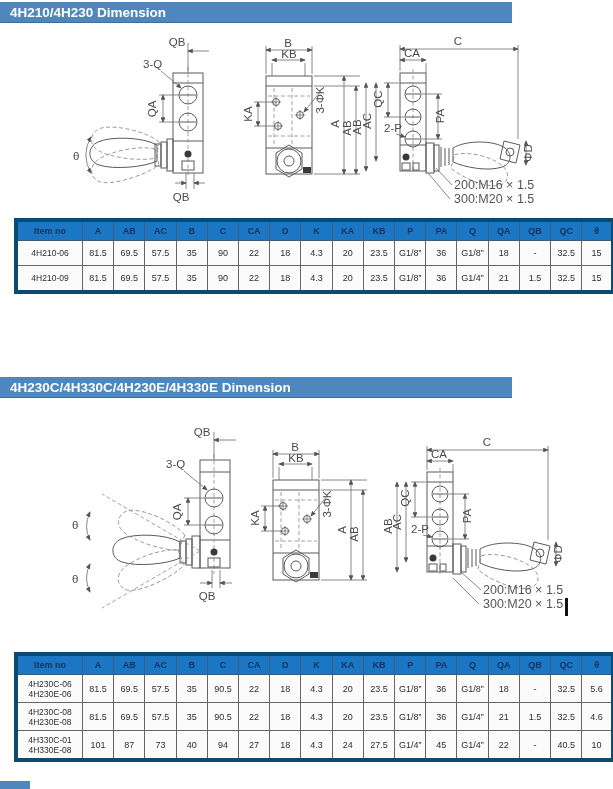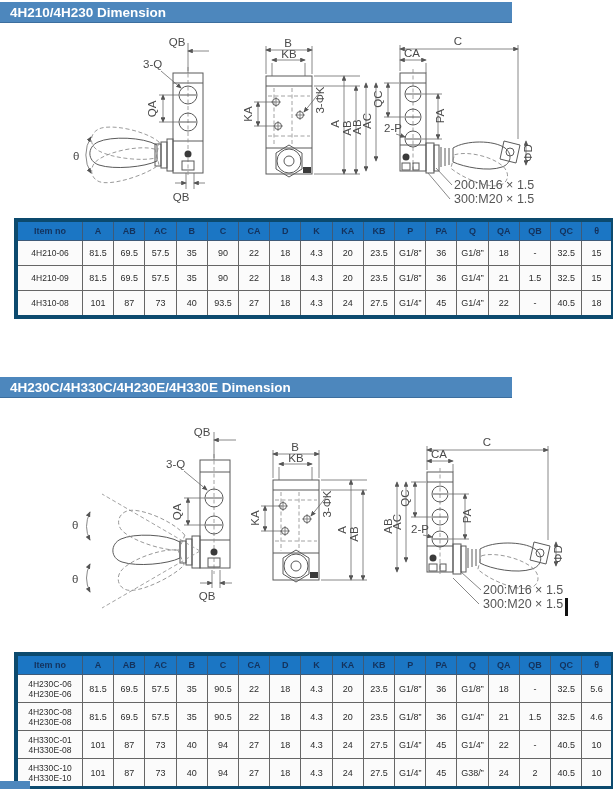--- a/index.html
+++ b/index.html
@@ -253,40 +253,20 @@
         <td>20</td>
         <td>23.5</td>
         <td>G1/8”</td>
         <td>36</td>
         <td>G1/4”</td>
         <td>21</td>
         <td>1.5</td>
         <td>32.5</td>
         <td>15</td>
       </tr>
-      <tr>
-        <td class="col-item item-cell">4H310-08</td>
-        <td>101</td>
-        <td>87</td>
-        <td>73</td>
-        <td>40</td>
-        <td>93.5</td>
-        <td>27</td>
-        <td>18</td>
-        <td>4.3</td>
-        <td>24</td>
-        <td>27.5</td>
-        <td>G1/4”</td>
-        <td>45</td>
-        <td>G1/4”</td>
-        <td>22</td>
-        <td>-</td>
-        <td>40.5</td>
-        <td>18</td>
-      </tr>
     </tbody>
 </table>
 
 <div class="bar" style="top:377px">
   <span>4H230C/4H330C/4H230E/4H330E Dimension</span>
 </div>
 
 <svg style="left:40px;top:428px" width="245" height="205" viewBox="0 0 245 205">
   <defs>
       <marker id="a4" markerWidth="7" markerHeight="6" refX="6" refY="3" orient="auto-start-reverse">
@@ -533,38 +513,17 @@
         <td>24</td>
         <td>27.5</td>
         <td>G1/4”</td>
         <td>45</td>
         <td>G1/4”</td>
         <td>22</td>
         <td>-</td>
         <td>40.5</td>
         <td>10</td>
       </tr>
-      <tr>
-        <td class="col-item item-cell">4H330C-10
-4H330E-10</td>
-        <td>101</td>
-        <td>87</td>
-        <td>73</td>
-        <td>40</td>
-        <td>94</td>
-        <td>27</td>
-        <td>18</td>
-        <td>4.3</td>
-        <td>24</td>
-        <td>27.5</td>
-        <td>G1/4”</td>
-        <td>45</td>
-        <td>G38/”</td>
-        <td>24</td>
-        <td>2</td>
-        <td>40.5</td>
-        <td>10</td>
-      </tr>
     </tbody>
 </table>
 
 <div class="mark" style="left:565px;top:598px;width:3px;height:18px;background:#111"></div>
 <div class="mark" style="left:0;top:781px;width:30px;height:8px;background:#4d87bd"></div>
 
 </body></html>

